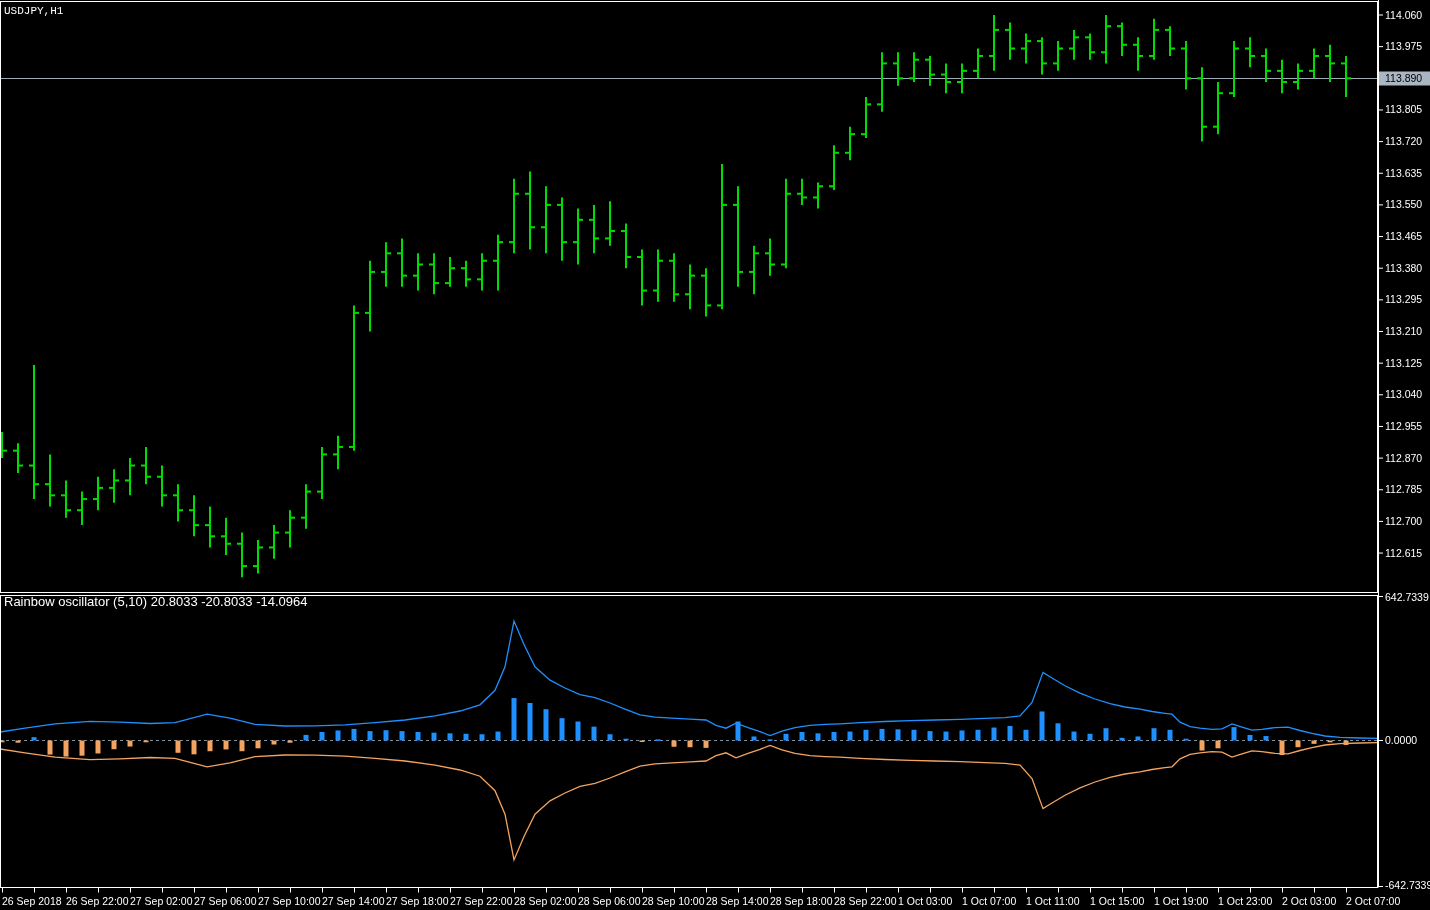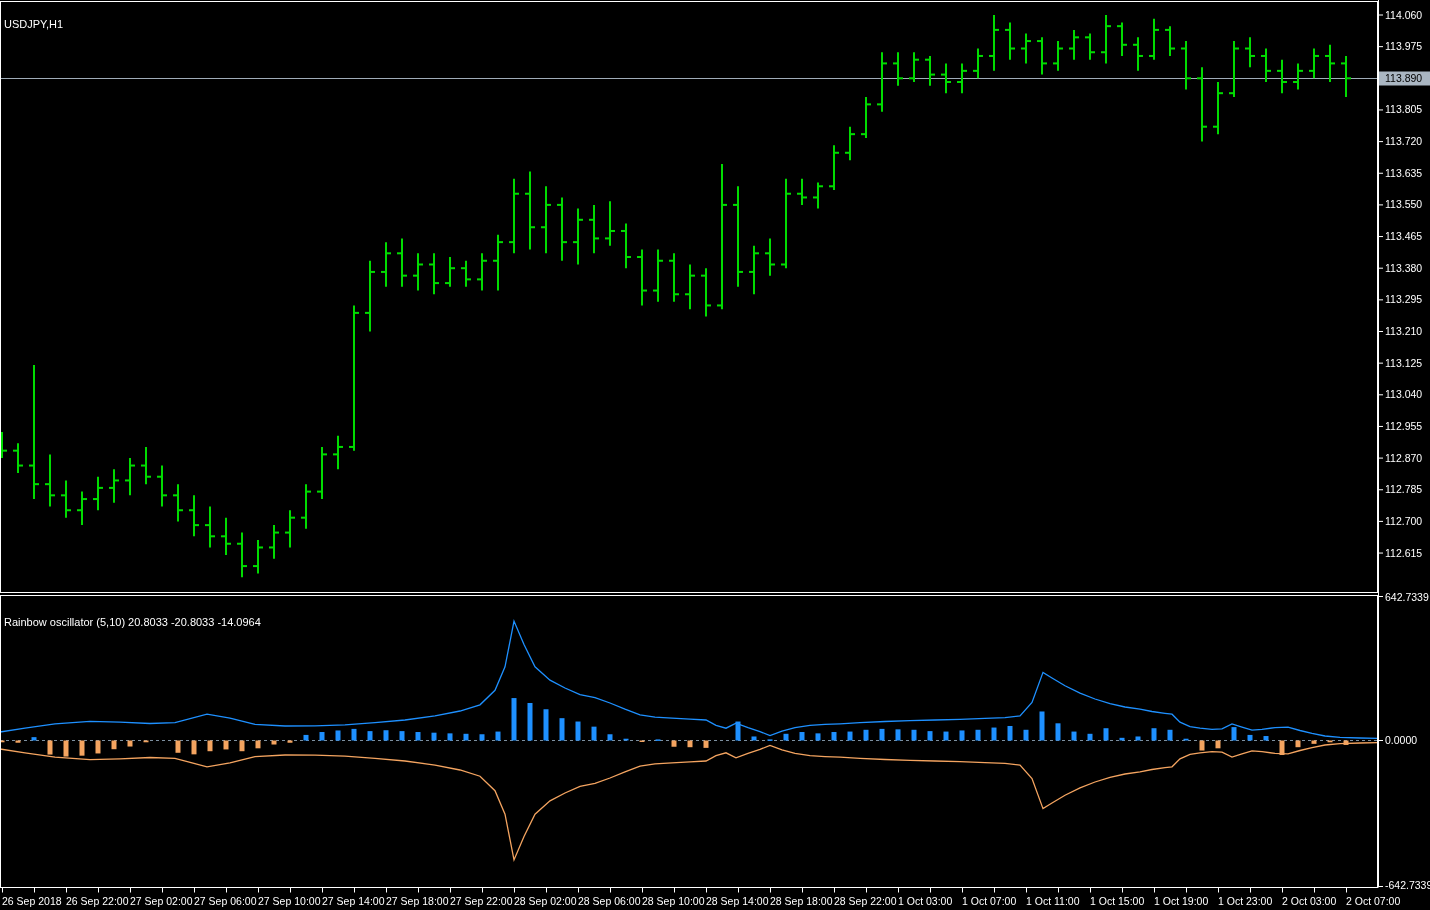--- a/index.html
+++ b/index.html
@@ -1,20 +1,20 @@
 <!DOCTYPE html>
 <html><head>
 <meta charset="utf-8">
 <style>
   html,body{margin:0;padding:0;background:#000;}
   .window{position:relative;width:1430px;height:910px;background:#000;overflow:hidden;
           font-family:"Liberation Sans",sans-serif;}
   svg{position:absolute;left:0;top:0;}
-  .sym{position:absolute;left:4px;top:18px;color:#fff;font-size:11px;letter-spacing:0px;}
-  .ind{position:absolute;left:4px;top:616px;color:#fff;font-size:11px;}
+  .sym{position:absolute;left:4px;top:5px;color:#fff;font-size:11px;letter-spacing:0px;font-family:Liberation Mono, monospace;}
+  .ind{position:absolute;left:4px;top:594px;color:#fff;font-size:13px;}
   text{font-family:"Liberation Sans",sans-serif;}
 </style>
 </head>
 <body>
 
 <div class="window">
   <svg id="chart-svg" width="1430" height="910" viewBox="0 0 1430 910">
       <g>
         <line x1="2.5" y1="2.5" x2="2.5" y2="591.5" stroke="#7D8F9F" stroke-width="1" stroke-dasharray="2 3"></line>
         <line x1="2.5" y1="596.5" x2="2.5" y2="886.5" stroke="#7D8F9F" stroke-width="1" stroke-dasharray="2 3"></line>

